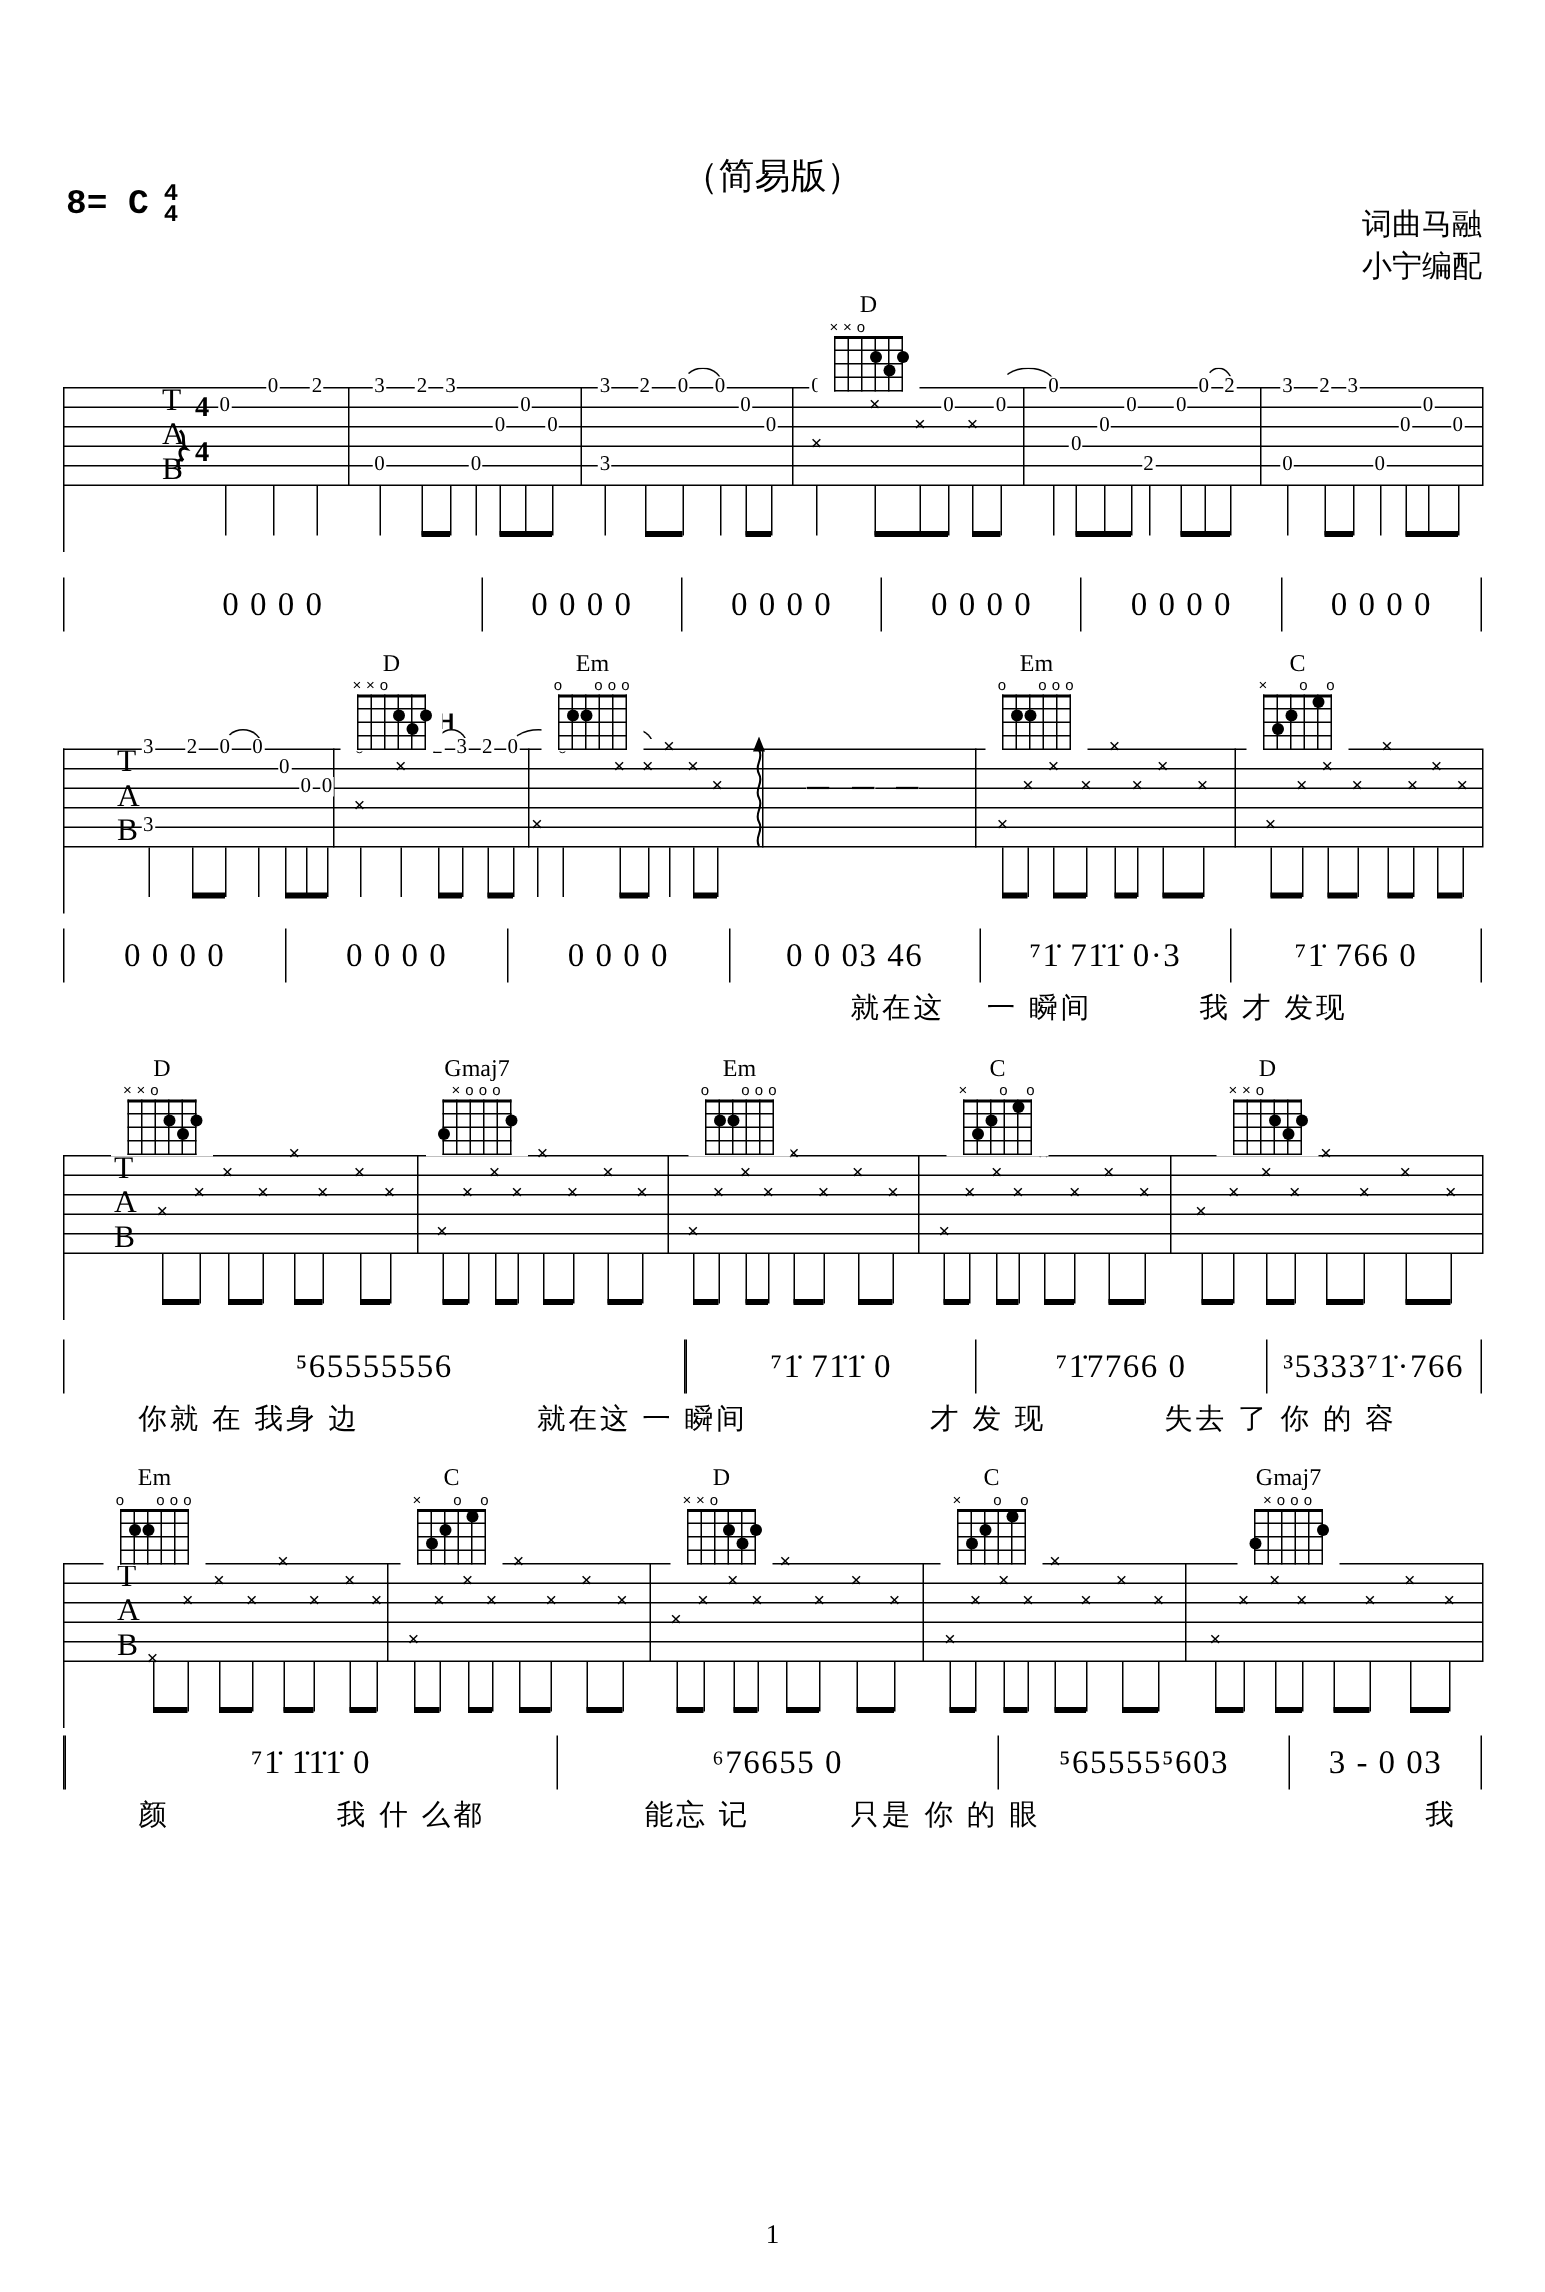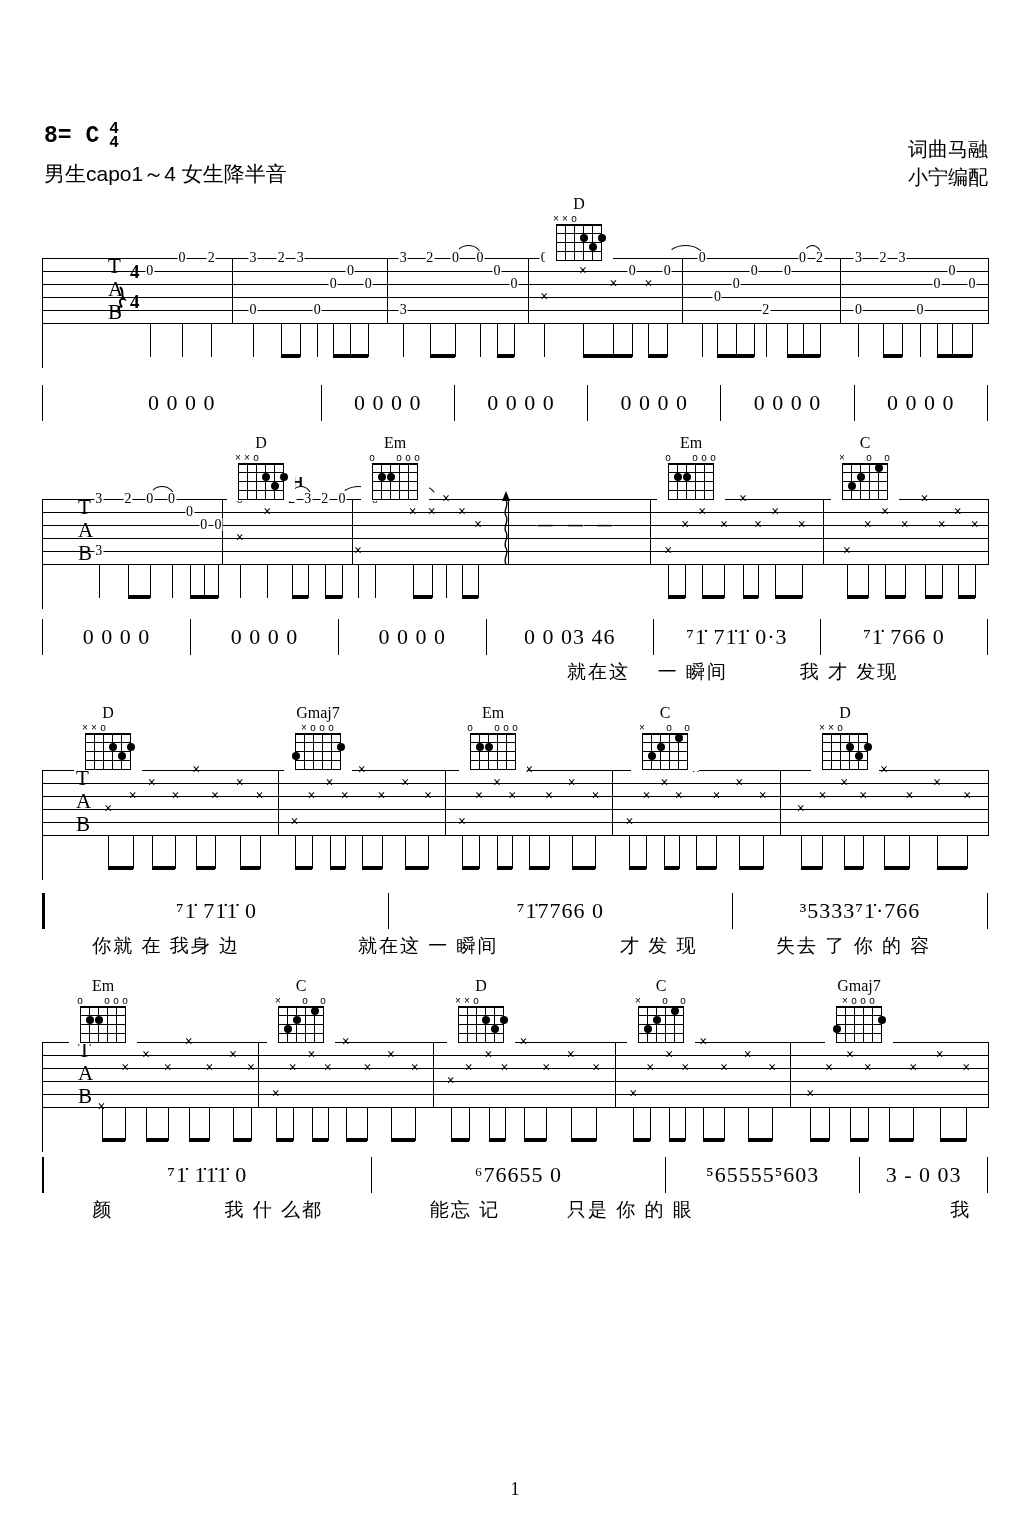--- a/index.html
+++ b/index.html
@@ -41,28 +41,28 @@
   .jbar{width:1px;height:36px;background:#000;flex:none;}
   .jm{flex:1;text-align:center;font-family:"Liberation Serif",serif;font-size:22px;
       letter-spacing:1px;white-space:nowrap;overflow:visible;}
   .lyr{position:absolute;top:42px;font-size:19px;white-space:nowrap;letter-spacing:2px;}
   .pageno{bottom:28px;left:0;width:100%;text-align:center;font-size:18px;font-family:"Liberation Serif",serif;}
 </style>
 </head>
 <body>
 
 <div class="page">
+  <div class="abs subtitle">（简易版）</div>
   <div class="abs keyline">
     <span>8= C</span>
     <span class="frac">
       <span>4</span>
       <span>4</span>
     </span>
   </div>
-  <div class="abs capo">男生capo1～4 女生降半音</div>
   <div class="abs credit1">词曲马融</div>
   <div class="abs credit2">小宁编配</div>
   <div>
       <div class="chord abs" style="left: 545px; top: 196px;">
         <div class="nm">D</div>
         <div class="cmks">
           <span class="cmk" style="left: 0px;">×</span>
           <span class="cmk" style="left: 9px;">×</span>
           <span class="cmk" style="left: 18px;">o</span>
         </div>
@@ -913,20 +913,21 @@
         <span class="jm" style="flex: 1.3 1 0%;">⁷1̇ 71̇1̇ 0·3</span>
         <div class="jbar"></div>
         <span class="jm" style="flex: 1.3 1 0%;">⁷1̇ 766 0</span>
         <div class="jbar"></div>
         <span class="lyr" style="left: 55.5%;">就在这</span>
         <span class="lyr" style="left: 65.1%;">一 瞬间</span>
         <span class="lyr" style="left: 80.1%;">我 才 发现</span>
       </div>
       <div class="jrow" style="top: 891px;">
         <div class="jbar"></div>
+        <span class="jm" style="flex: 2.9 1 0%;">⁵65555556</span>
         <div class="jbar"></div>
         <div class="jbar"></div>
         <span class="jm" style="flex: 1.35 1 0%;">⁷1̇ 71̇1̇ 0</span>
         <div class="jbar"></div>
         <span class="jm" style="flex: 1.35 1 0%;">⁷1̇7766 0</span>
         <div class="jbar"></div>
         <span class="jm" style="flex: 1 1 0%;">³5333⁷1̇·766</span>
         <div class="jbar"></div>
         <span class="lyr" style="left: 5.3%;">你就 在 我身  边</span>
         <span class="lyr" style="left: 33.4%;">就在这 一 瞬间</span>

